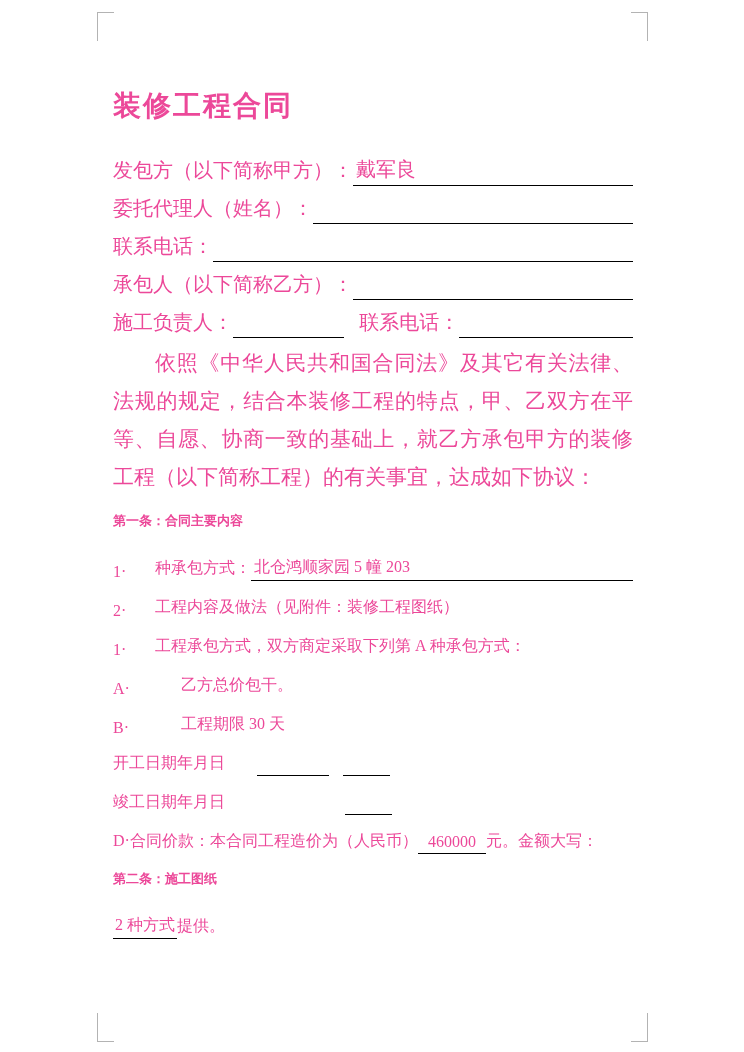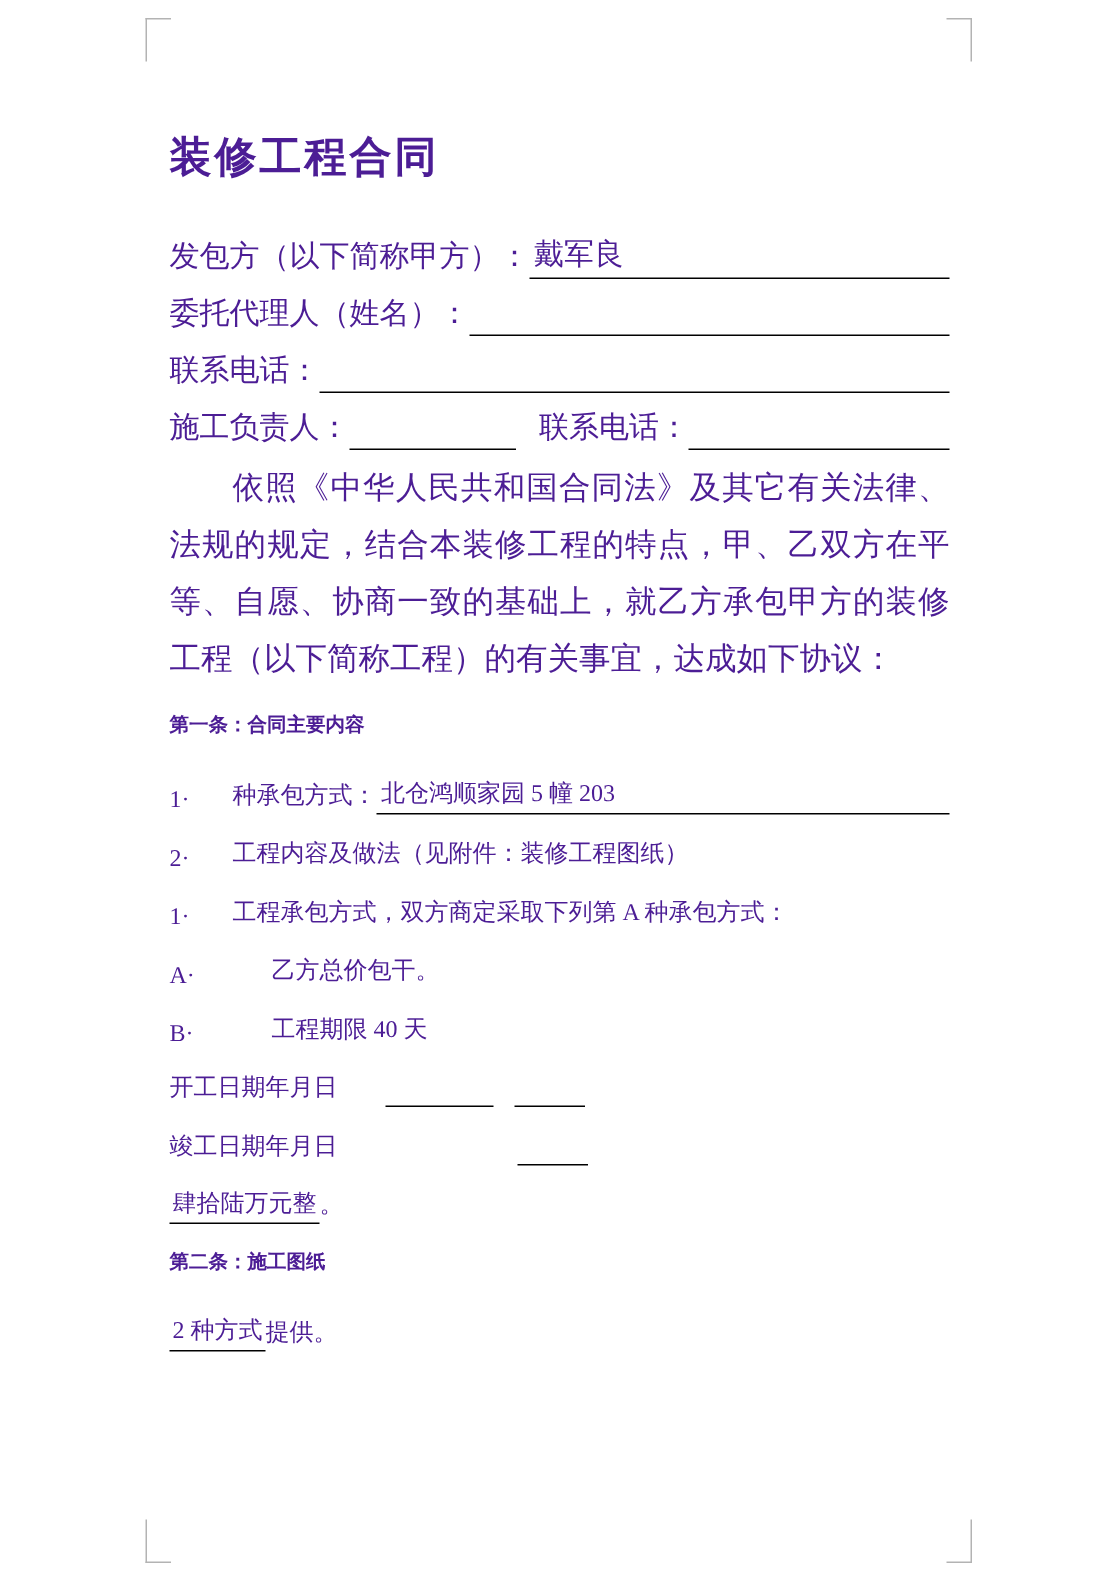--- a/index.html
+++ b/index.html
@@ -1,20 +1,20 @@
 <!DOCTYPE html>
 <html><head>
 <meta charset="utf-8">
 <style>
   html,body { margin:0; padding:0; background:#ffffff; }
   .page {
     position:relative;
     width:744px; height:1052px;
     background:#ffffff;
-    color:#4c1d95;
+    color:#ec4899;
     font-family:"Liberation Serif","DejaVu Serif",serif;
     overflow:hidden;
   }
   
   .mark { position:absolute; width:16px; height:28px; }
   .mark.tl { left:97px;  top:12px;    border-left:1px solid #b3b3b3; border-top:1px solid #b3b3b3; }
   .mark.tr { right:96px; top:12px;    border-right:1px solid #b3b3b3; border-top:1px solid #b3b3b3; }
   .mark.bl { left:97px;  bottom:10px; border-left:1px solid #b3b3b3; border-bottom:1px solid #b3b3b3; }
   .mark.br { right:96px; bottom:10px; border-right:1px solid #b3b3b3; border-bottom:1px solid #b3b3b3; }
 
@@ -96,20 +96,24 @@
     <div class="form-row">
       <span class="label">委托代理人（姓名）：</span>
       <span class="ufill"><span></span></span>
     </div>
 
     <div class="form-row">
       <span class="label">联系电话：</span>
       <span class="ufill"><span></span></span>
     </div>
 
+    <div class="form-row">
+      <span class="label">承包人（以下简称乙方）：</span>
+      <span class="ufill"><span></span></span>
+    </div>
 
     <div class="form-row">
       <span class="label">施工负责人：</span>
       <span class="ublank w114"></span>
       <span class="label ml15">联系电话：</span>
       <span class="ublank w178"></span>
     </div>
 
     <p class="preamble">依照《中华人民共和国合同法》及其它有关法律、法规的规定，结合本装修工程的特点，甲、乙双方在平等、自愿、协商一致的基础上，就乙方承包甲方的装修工程（以下简称工程）的有关事宜，达成如下协议：</p>
 
@@ -131,39 +135,40 @@
       <span class="txt">工程承包方式，双方商定采取下列第 A 种承包方式：</span>
     </div>
 
     <div class="item">
       <span class="num wide">A·</span>
       <span class="txt">乙方总价包干。</span>
     </div>
 
     <div class="item">
       <span class="num wide">B·</span>
-      <span class="txt">工程期限 40 天</span>
+      <span class="txt">工程期限 30 天</span>
     </div>
 
     <div class="item">
       <span class="txt">开工日期年月日</span>
       <span class="ublank w72 ml32"></span>
       <span class="ublank w47 ml14"></span>
     </div>
 
     <div class="item">
       <span class="txt">竣工日期年月日</span>
       <span class="ublank w47 ml120"></span>
     </div>
 
+    <div class="item">
+      <span class="txt">D·合同价款：本合同工程造价为（人民币）</span>
+      <span class="uval"><span>460000</span></span>
+      <span class="txt">元。金额大写：</span>
+    </div>
 
-    <div class="item">
-      <span class="uword"><span>肆拾陆万元整</span></span>
-      <span class="txt">。</span>
-    </div>
 
     <div class="sec-heading">第二条：施工图纸</div>
 
     <div class="item">
       <span class="uword"><span>2 种方式</span></span>
       <span class="txt">提供。</span>
     </div>
 
   </div>
 </div>

